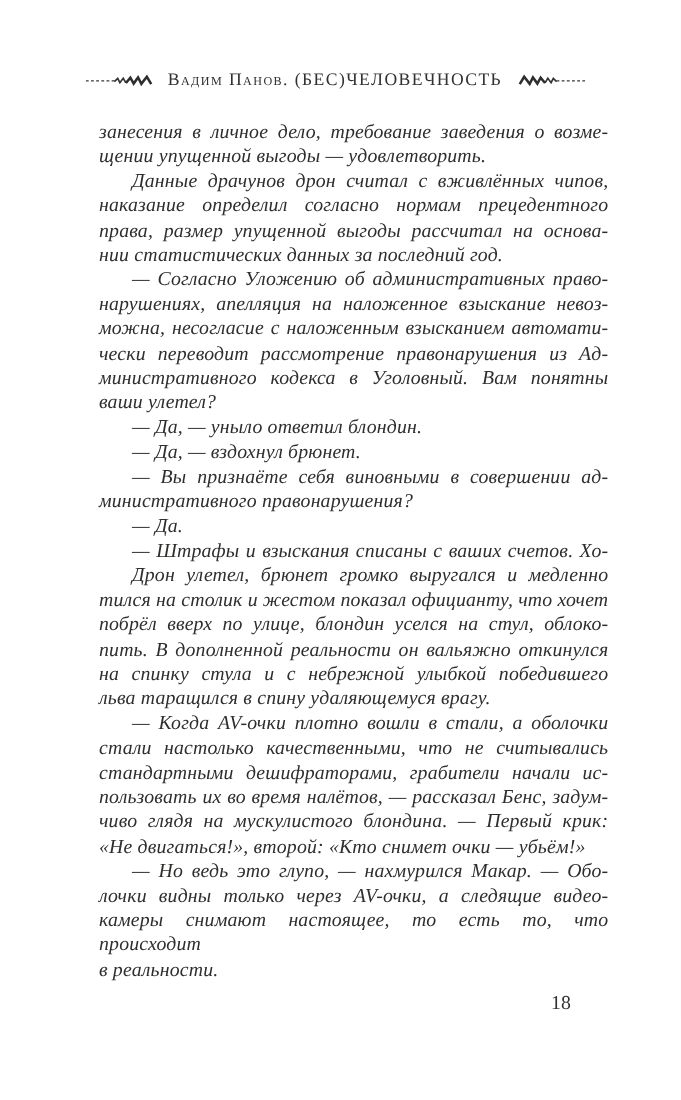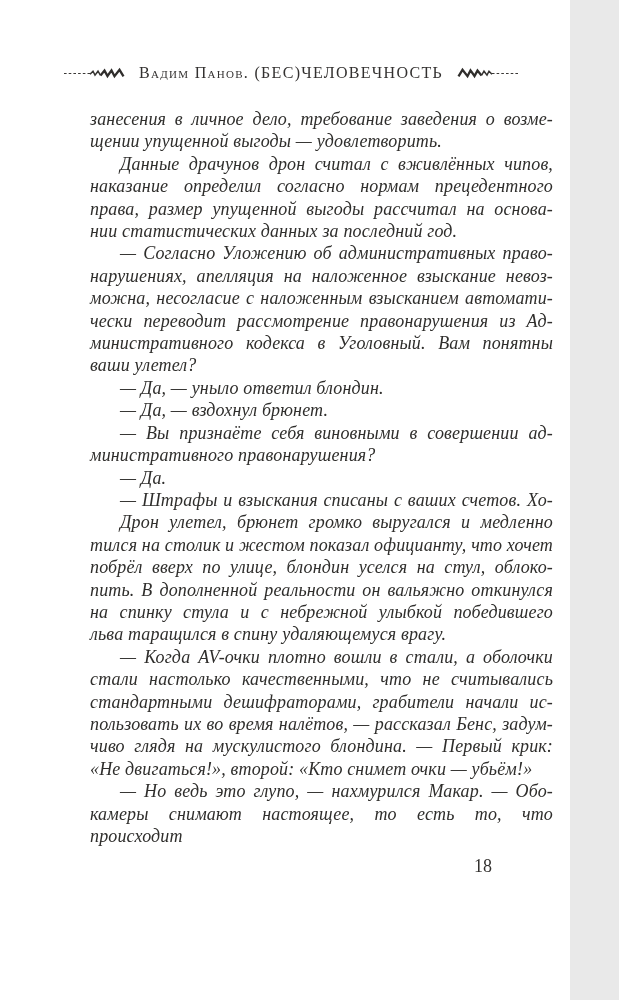--- a/index.html
+++ b/index.html
@@ -3,24 +3,24 @@
 <meta charset="utf-8">
 <style>
   html, body { margin: 0; padding: 0; }
   body {
     width: 619px; height: 1000px;
     background: #e9e9e9;
     font-family: "Liberation Serif", "DejaVu Serif", serif;
   }
   .page {
     position: relative;
-    width: 570px; height: 1000px;
+    width: 619px; height: 1000px;
     background: #ffffff;
     box-sizing: border-box;
-    padding: 62px 78px 0 90px;
+    padding: 62px 100px 0 90px;
     overflow: hidden;
     color: #2f2e2c;
   }
   .running-head {
     display: flex;
     align-items: center;
     justify-content: center;
     gap: 13px;
     height: 22px;
     margin-bottom: 24px;
@@ -119,19 +119,21 @@
       <div class="paragraph">
         <div class="line first">— Когда AV-очки плотно вошли в стали, а оболочки</div>
         <div class="line">стали настолько качественными, что не считывались</div>
         <div class="line">стандартными дешифраторами, грабители начали ис-</div>
         <div class="line">пользовать их во время налётов, — рассказал Бенс, задум-</div>
         <div class="line">чиво глядя на мускулистого блондина. — Первый крик:</div>
         <div class="line final">«Не двигаться!», второй: «Кто снимет очки — убьём!»</div>
       </div>
       <div class="paragraph">
         <div class="line first">— Но ведь это глупо, — нахмурился Макар. — Обо-</div>
+        <div class="line">лочки видны только через AV-очки, а следящие видео-</div>
         <div class="line">камеры снимают настоящее, то есть то, что происходит</div>
+        <div class="line final">в реальности.</div>
       </div>
     </div>
 
   <div class="page-number">18</div>
 
 </div>
 
 </body></html>

